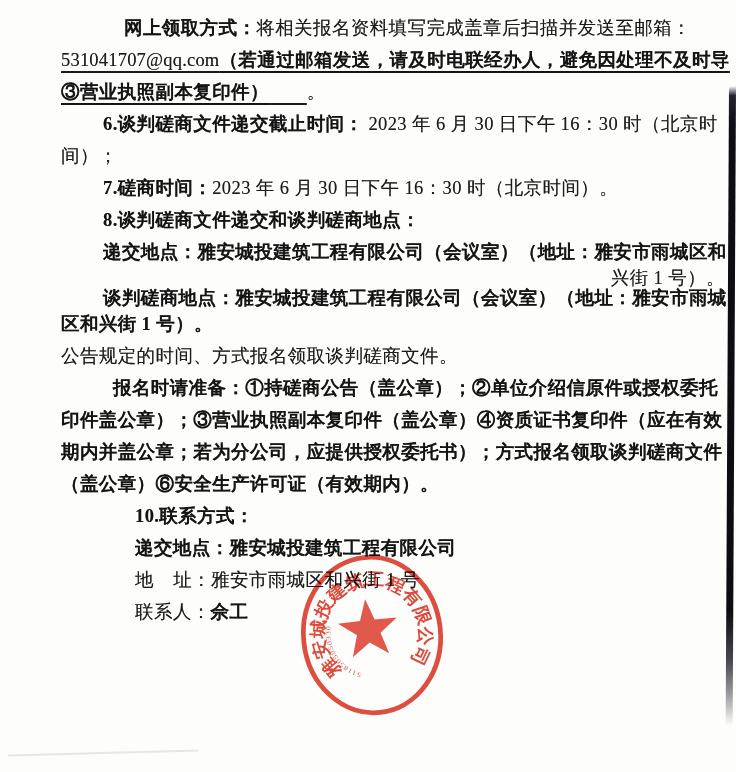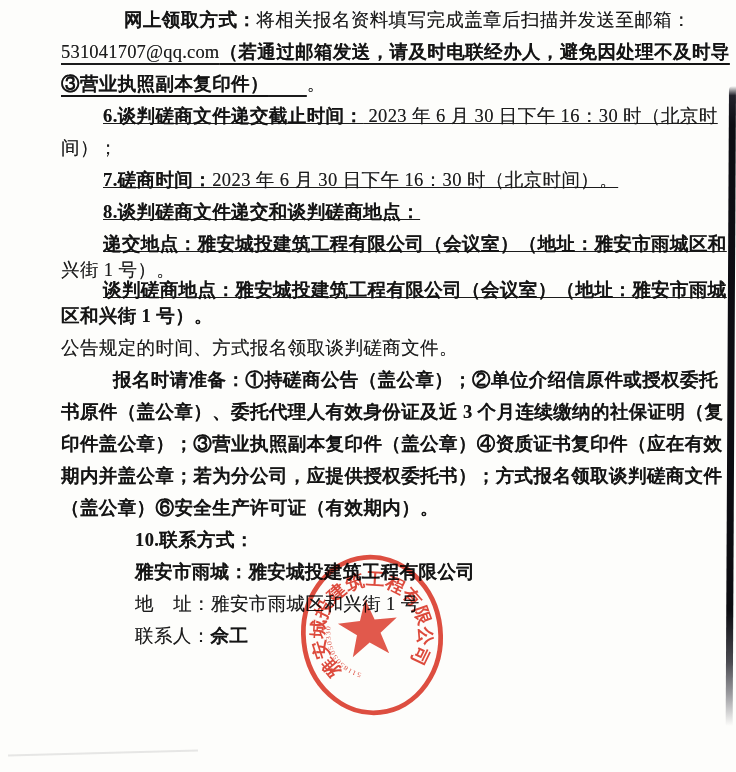--- a/index.html
+++ b/index.html
@@ -2,29 +2,29 @@
 <html><head>
 <meta charset="utf-8">
 <style>
   html,body{margin:0;padding:0;}
   .page{
     position:relative;width:736px;height:772px;overflow:hidden;
     background:#fdfdfb;
     font-family:"Liberation Serif","DejaVu Serif",serif;
     color:#1c1c1c;
   }
-  .textblock{position:absolute;left:61px;top:4px;width:664px;}
+  .textblock{position:absolute;left:61px;top:12px;width:664px;}
   .ln{
     height:32px;line-height:32px;font-size:18.5px;letter-spacing:0.4px;
     white-space:nowrap;text-shadow:0 0 0.5px rgba(30,30,30,0.55);
   }
-  .ln.sq{height:20px;line-height:20px;}
+  .ln.sq{height:20px;line-height:20px;text-align:right;}
   .b{font-weight:bold;color:#141414;}
   .u{text-decoration:underline;text-underline-offset:5px;text-decoration-thickness:1.5px;}
-  .i42{padding-left:42px;text-decoration:underline;}
+  .i42{padding-left:42px;}
   .i52{padding-left:52px;}
   .i63{padding-left:63px;}
   .i74{padding-left:74px;}
   .email{letter-spacing:0.2px;}
   .seal{
     position:absolute;left:299px;top:553px;width:146px;height:164px;
     mix-blend-mode:multiply;transform:rotate(-6deg);opacity:0.92;
   }
   .seal text{font-family:"Liberation Serif","DejaVu Serif",serif;}
   .scan-stripe{
@@ -93,42 +93,39 @@
 
 
     <div class="ln">
       <span>公告规定的时间、方式报名领取谈判磋商文件。</span>
     </div>
 
     <div class="ln i52">
       <span class="b">报名时请准备：①持磋商公告（盖公章）；②单位介绍信原件或授权委托</span>
     </div>
 
-    <div class="ln">
-      <span class="b">书原件（盖公章）、委托代理人有效身份证及近 3 个月连续缴纳的社保证明（复</span>
-    </div>
 
     <div class="ln">
       <span class="b">印件盖公章）；③营业执照副本复印件（盖公章）④资质证书复印件（应在有效</span>
     </div>
 
     <div class="ln">
       <span class="b">期内并盖公章；若为分公司，应提供授权委托书）；方式报名领取谈判磋商文件</span>
     </div>
 
     <div class="ln">
       <span class="b">（盖公章）⑥安全生产许可证（有效期内）。</span>
     </div>
 
     <div class="ln i74">
       <span class="b">10.联系方式：</span>
     </div>
 
     <div class="ln i74">
-      <span class="b">雅安市雨城：</span><span class="b">雅安城投建筑工程有限公司</span>
+      <span class="b">递交地点：</span><span class="b">雅安城投建筑工程有限公司</span>
     </div>
 
     <div class="ln i74">
       <span>地  址：</span><span>雅安市雨城区和兴街 1 号</span>
     </div>
 
 
     <div class="ln i74">
       <span>联系人：</span><span class="b">佘工</span>
     </div>

